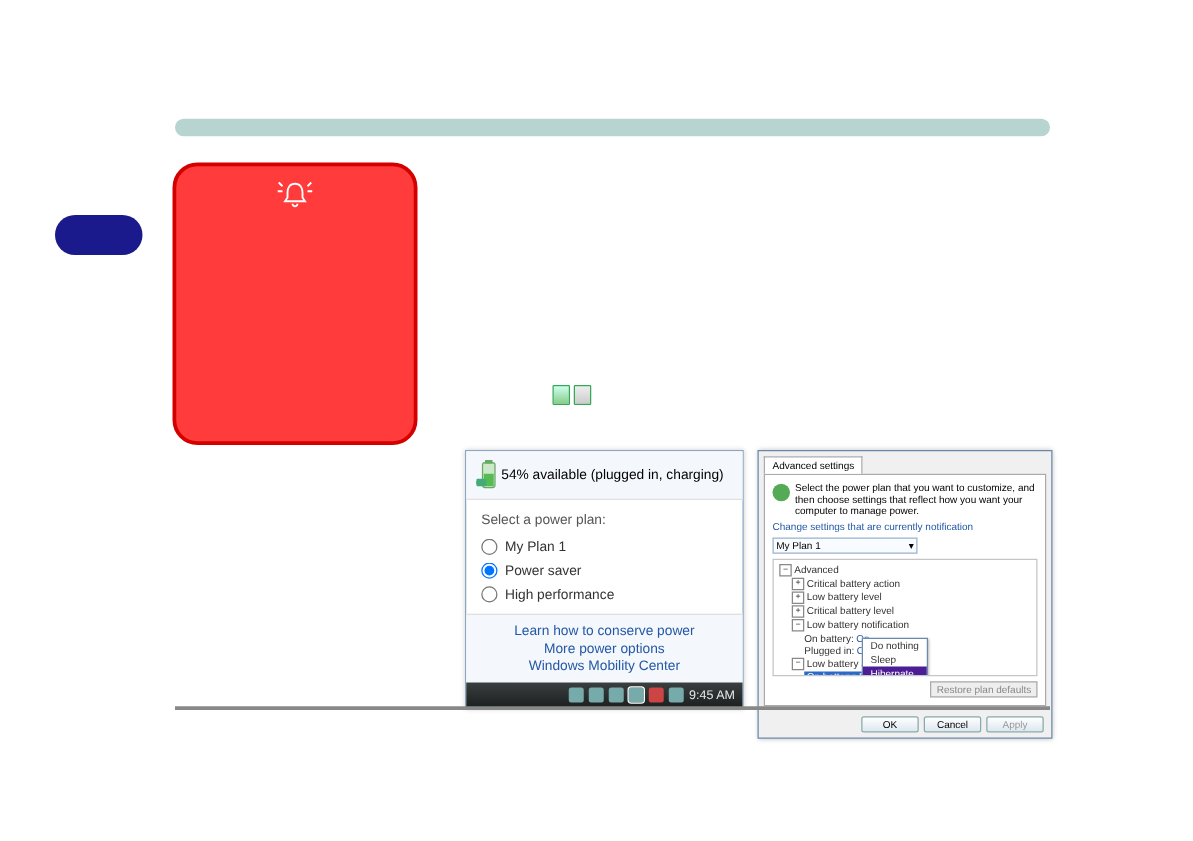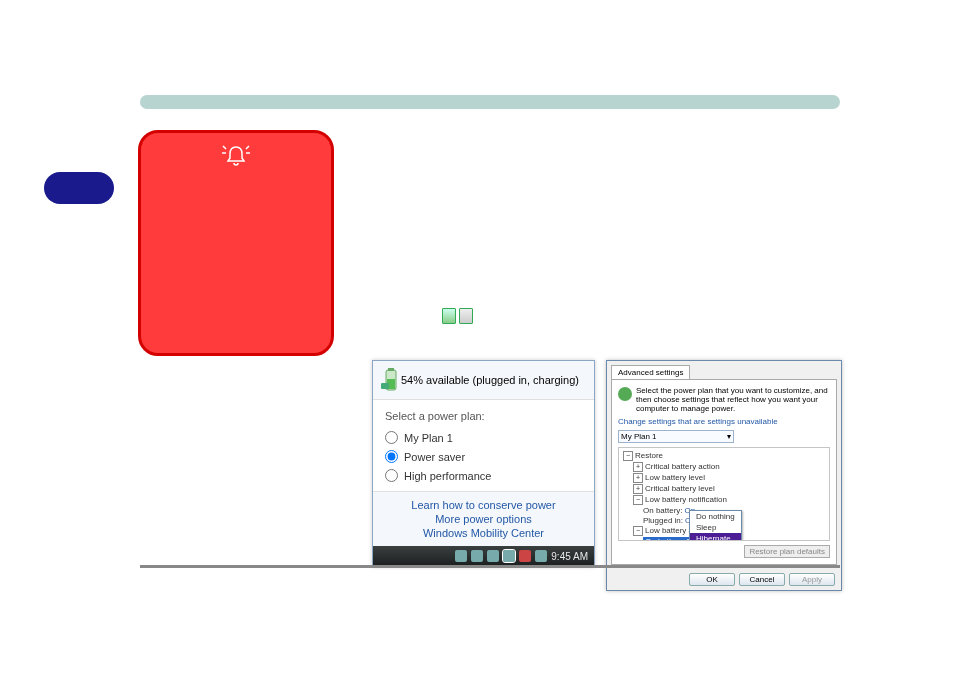--- a/index.html
+++ b/index.html
@@ -300,30 +300,30 @@
   </div>
 </div>
 
 <div class="dialog">
   <div class="tab">Advanced settings</div>
   <div class="dlg-body">
     <div class="dlg-intro">
       <div class="eco2"></div>
       <div>Select the power plan that you want to customize, and then choose settings that reflect how you want your computer to manage power.</div>
     </div>
-    <div class="link">Change settings that are settings unavailable</div>
+    <div class="link">Change settings that are currently notification</div>
     <div style="height:4px;"></div>
     <div class="plan-select">
       <span>My Plan 1</span>
       <span>▾</span>
     </div>
     <div class="tree">
       <div class="row">
           <span class="box">−</span>
-          <span>Restore</span>
+          <span>Advanced</span>
         </div>
       <div class="row ind1">
           <span class="box">+</span>
           <span>Critical battery action</span>
         </div>
       <div class="row ind1">
           <span class="box">+</span>
           <span>Low battery level</span>
         </div>
       <div class="row ind1">

